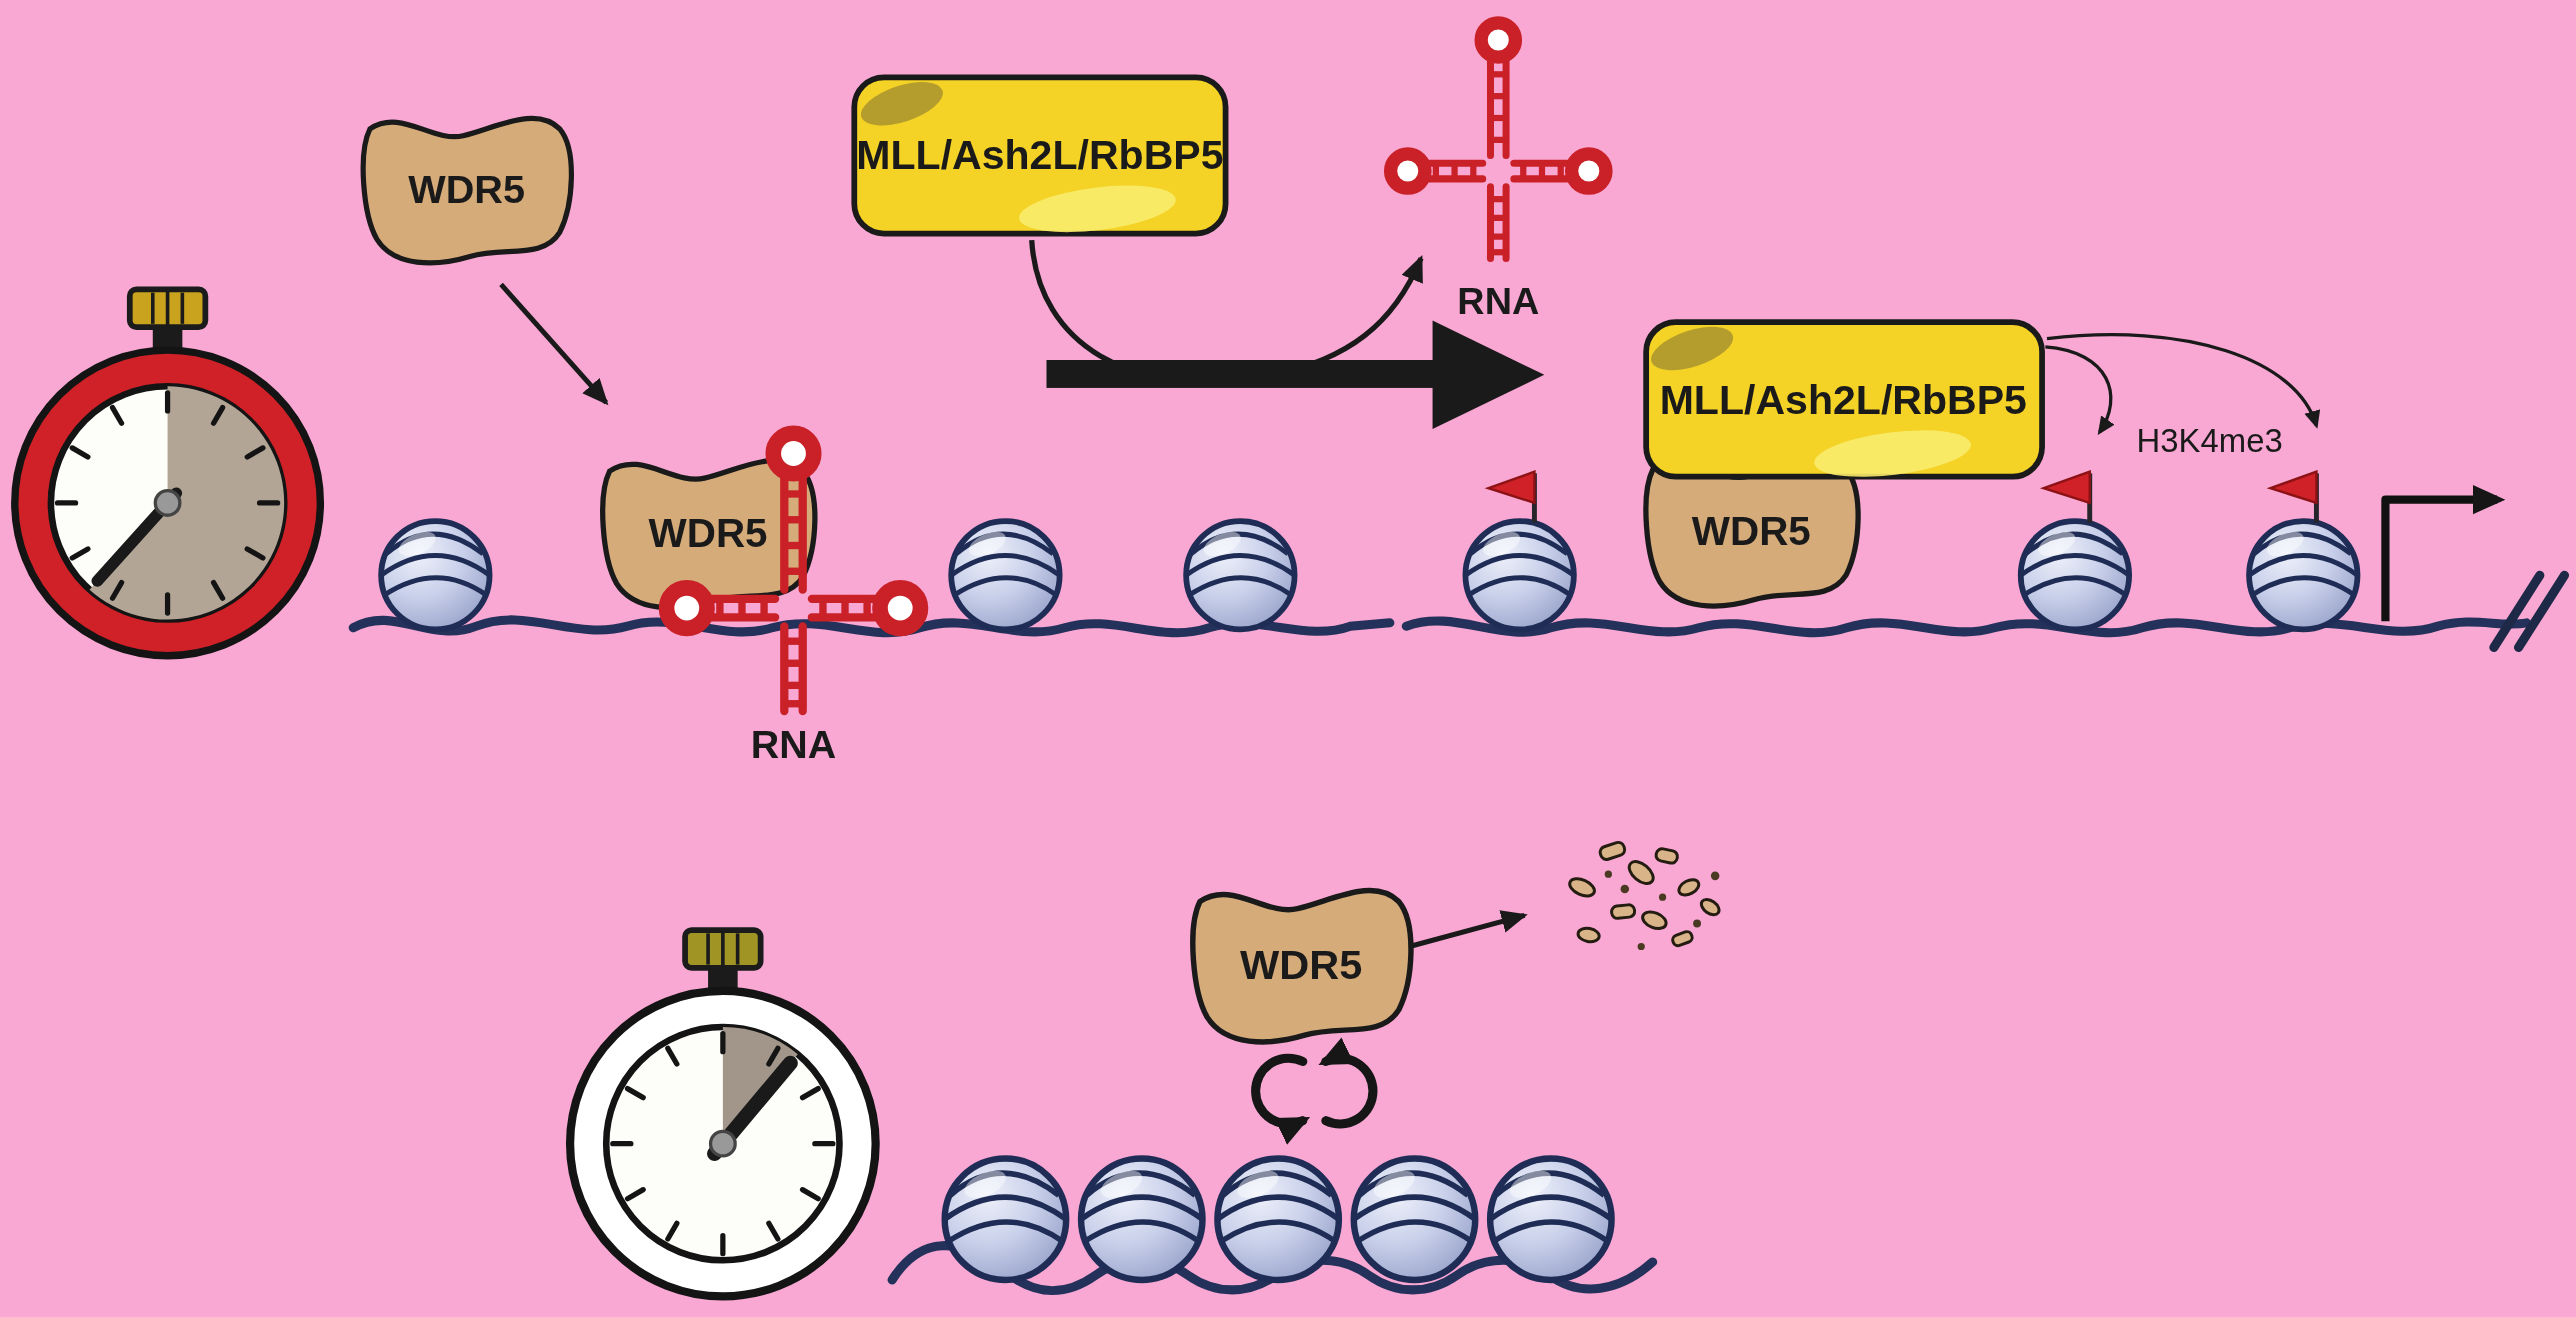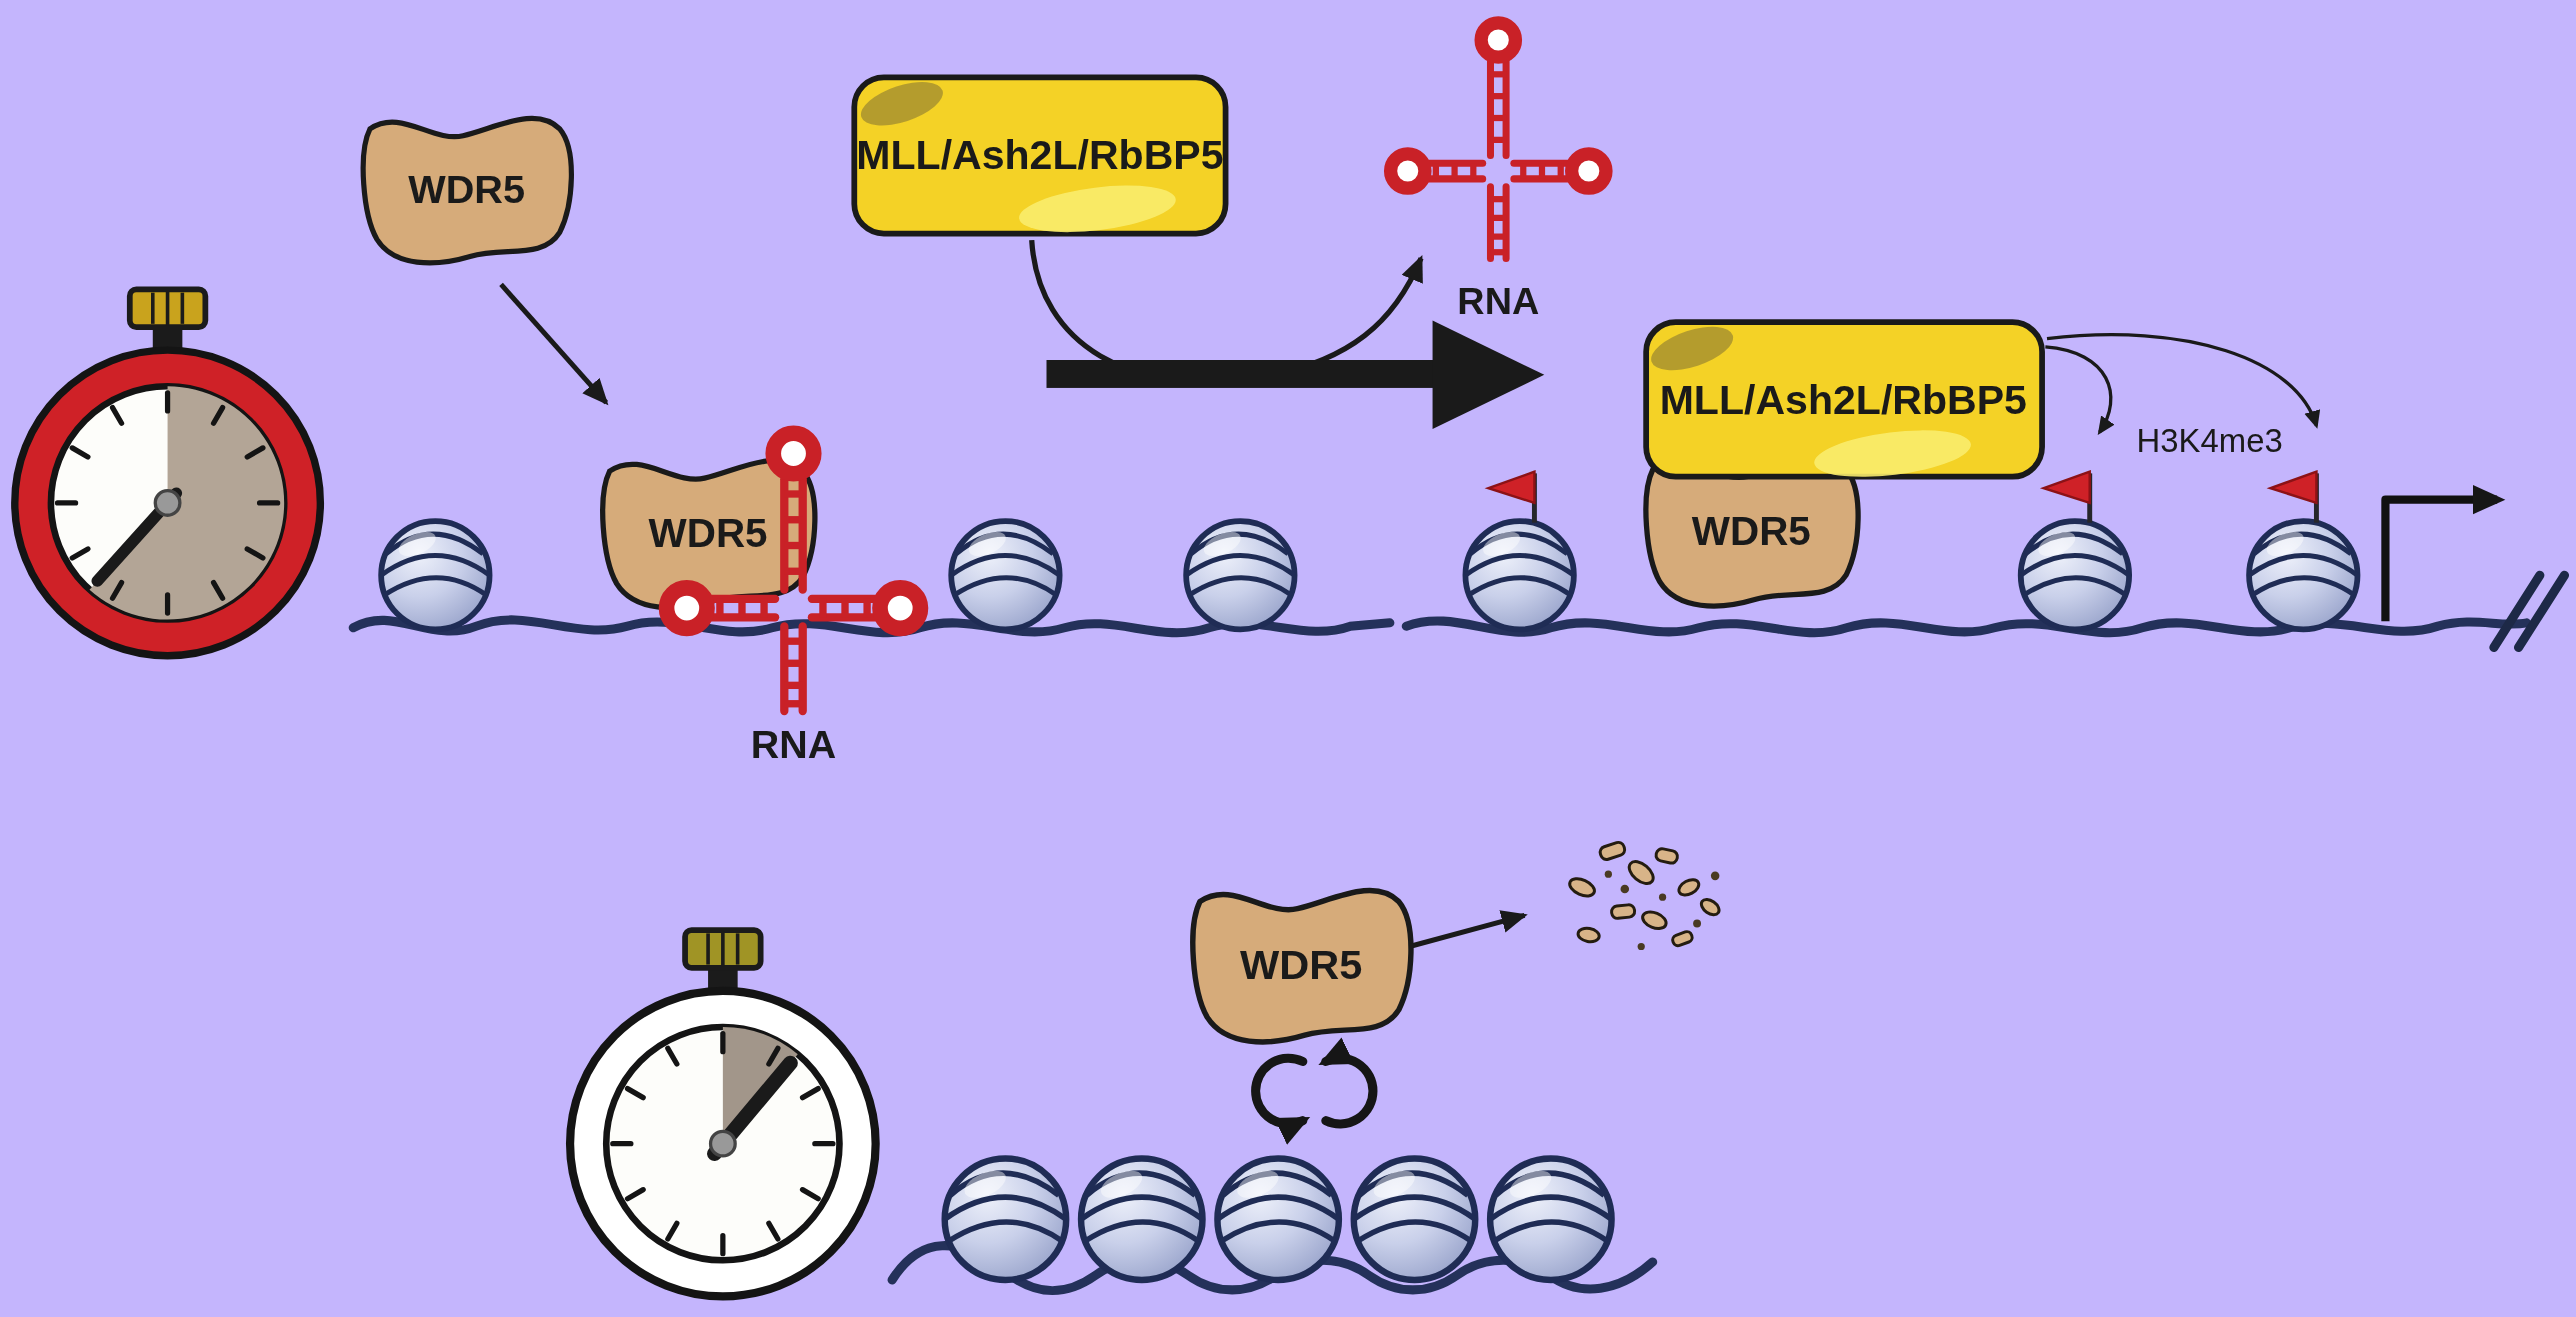--- a/index.html
+++ b/index.html
@@ -1,16 +1,16 @@
 <!DOCTYPE html>
 <html style="font-size:9.6px"><head>
 <meta charset="utf-8">
 <style>
   html,body{margin:0;padding:0;background:#ffffff;}
-  .canvas{width:2576px;height:1318px;background:#c4b5fd;overflow:hidden;}
+  .canvas{width:2576px;height:1318px;background:#f9a8d4;overflow:hidden;}
   svg{display:block;}
   .t{font-family:"Liberation Sans","DejaVu Sans",sans-serif;fill:#1a1a1a;text-anchor:middle;}
   .b{font-weight:bold;}
 </style>
 </head>
 <body>
 
 <div class="canvas">
 <svg viewBox="0 0 1568 802" width="2576" height="1318" xmlns="http://www.w3.org/2000/svg">
   <defs>

